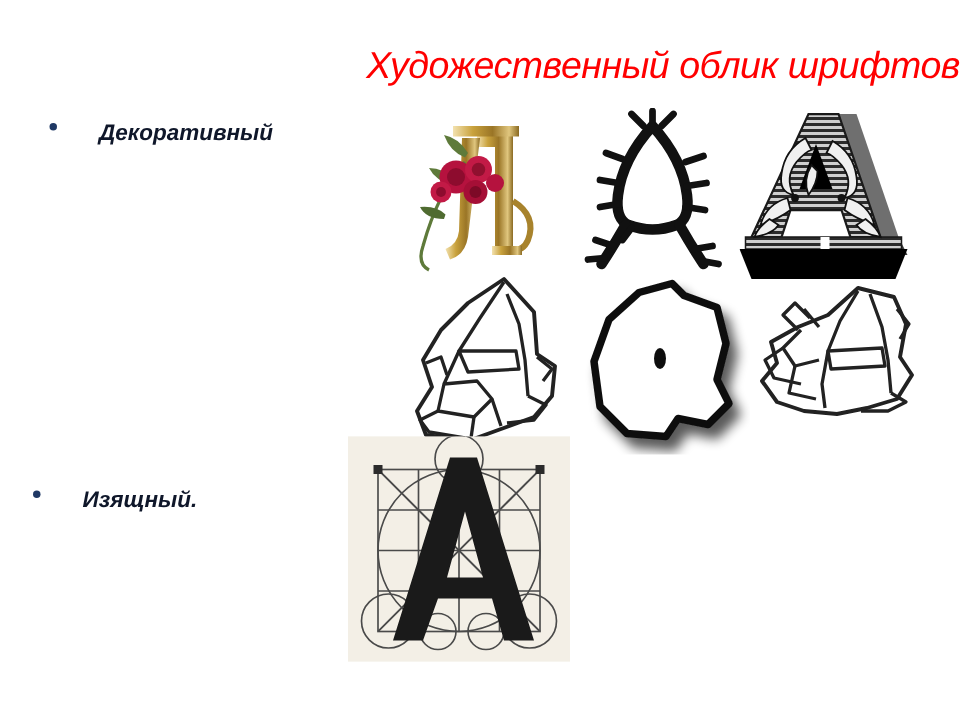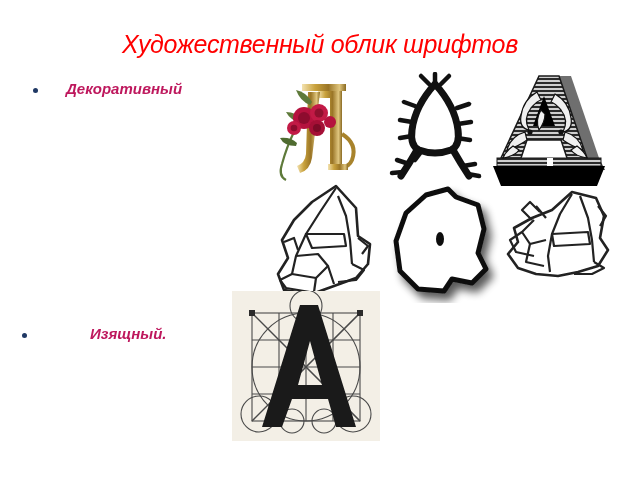--- a/index.html
+++ b/index.html
@@ -15,56 +15,56 @@
     overflow: hidden;
     font-family: "Liberation Sans", sans-serif;
   }
 
   
   #slide-title {
     position: absolute;
     left: 0;
     top: 30px;
     width: 640px;
-    text-align: center;
+    text-align: right;
     color: #ff0000;
     font-family: "Liberation Sans", sans-serif;
     font-style: italic;
     font-weight: 400;
     font-size: 25px;
     letter-spacing: -0.3px;
     white-space: nowrap;
   }
 
   
   .bullet-row {
     position: absolute;
     display: flex;
-    align-items: flex-end;
-    color: #be185d;
+    align-items: center;
+    color: #0f172a;
     font-family: "Liberation Sans", sans-serif;
     font-weight: bold;
     font-style: italic;
     font-size: 15px;
     white-space: nowrap;
   }
   .bullet-dot {
     width: 5px;
     height: 5px;
     border-radius: 50%;
     background: #1f3864;
     display: inline-block;
     margin-right: 28px;
     position: relative;
     top: -4px;
     flex: none;
   }
   #bullet-1 { left: 33px; top: 80px; }
   #bullet-2 { left: 28px; top: 217px; }
-  #bullet-3 { left: 22px; top: 325px; gap: 35px; }
+  #bullet-3 { left: 22px; top: 325px; }
 
   
   .art-letter { position: absolute; }
 
   
   #art-golden-rose {
     left: 272px;
     top: 72px;
     width: 100px;
     height: 120px;

